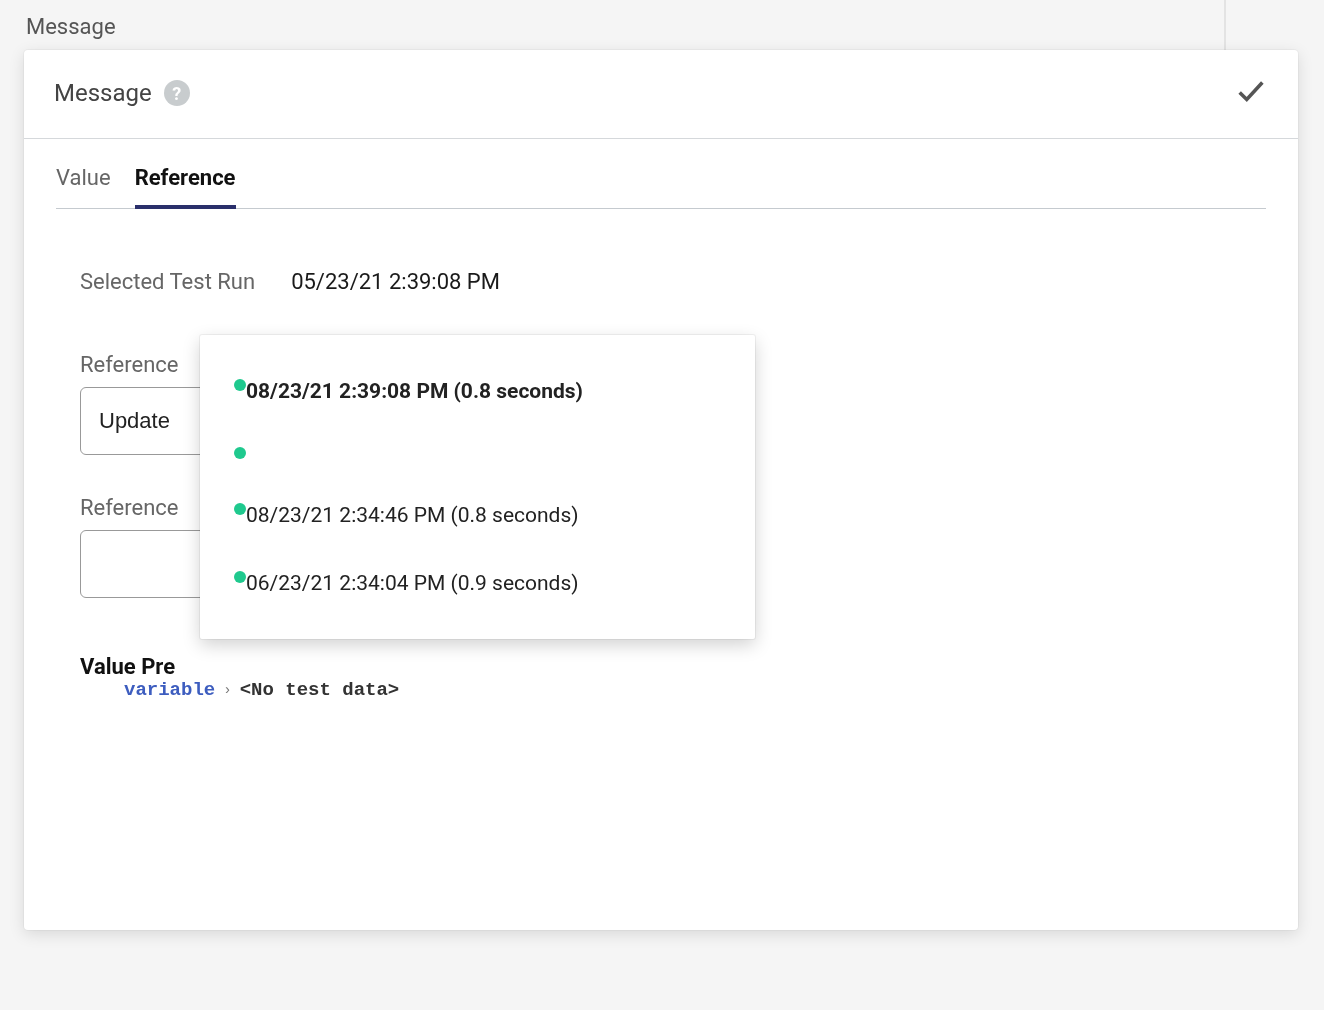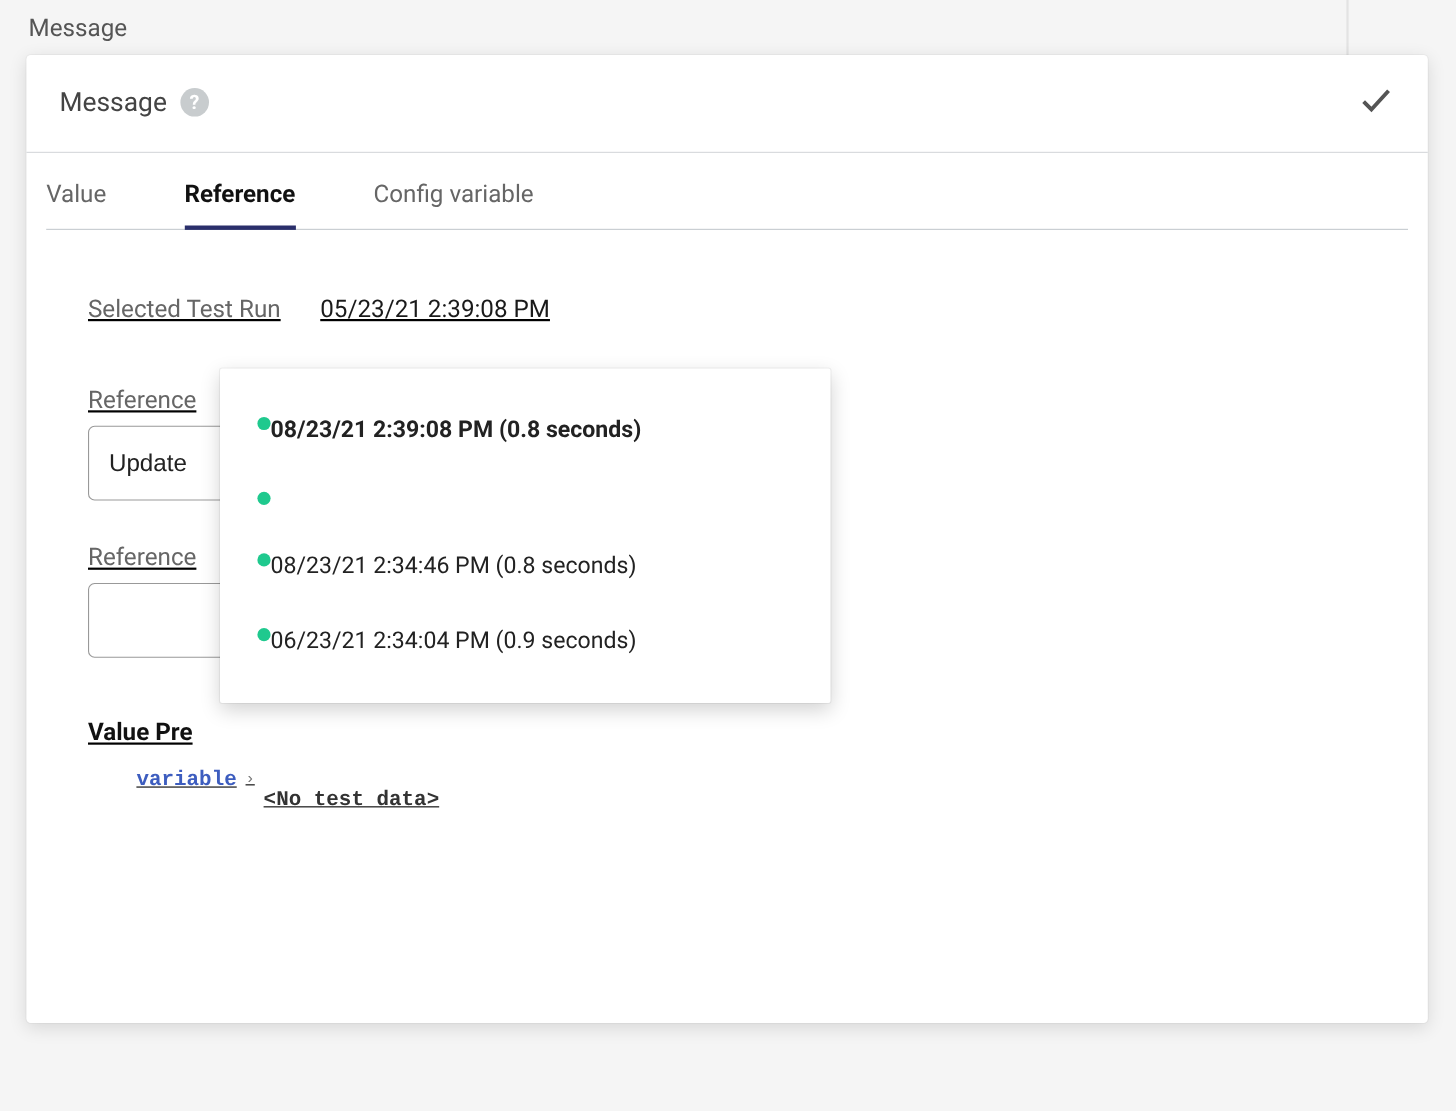--- a/index.html
+++ b/index.html
@@ -64,22 +64,22 @@
     }
     .check-icon svg {
       width: 34px;
       height: 34px;
       stroke: #555;
       stroke-width: 2.5;
       fill: none;
     }
     .tabs {
       display: flex;
-      gap: 71px;
-      margin: 0 18px;
+      gap: 24px;
+      margin: 0 32px;
       border-bottom: 1px solid #c5cacf;
       padding-top: 26px;
     }
     .tab {
       font-size: 22px;
       color: #666;
       padding-bottom: 18px;
       cursor: pointer;
       position: relative;
     }
@@ -92,21 +92,20 @@
       position: absolute;
       left: 0;
       right: 0;
       bottom: -1px;
       height: 4px;
       background: #2a2f6b;
     }
     .content {
       padding: 60px 56px 30px 56px;
       position: relative;
-      text-decoration: underline;
     }
     .row-run {
       display: flex;
       align-items: baseline;
       gap: 36px;
       margin-bottom: 58px;
     }
     .label-muted {
       font-size: 22px;
       color: #666;
@@ -156,21 +155,20 @@
       font-weight: 600;
     }
     .chev {
       color: #777;
       font-size: 14px;
       padding: 0 4px;
     }
     .no-data {
       color: #333;
       font-weight: 600;
-      margin-top: 37px;
     }
     .dropdown {
       position: absolute;
       top: 126px;
       left: 176px;
       width: 555px;
       background: #fff;
       border-radius: 2px;
       box-shadow: 0 6px 18px rgba(0,0,0,0.18), 0 0 0 1px rgba(0,0,0,0.05);
       padding: 22px 0;
@@ -222,21 +220,20 @@
     <span class="check-icon">
       <svg viewBox="0 0 24 24">
           <polyline points="4 13 9 18 20 6"></polyline>
         </svg>
     </span>
   </div>
 
   <div class="tabs">
     <div class="tab">Value</div>
     <div class="tab active">Reference</div>
-    <div class="tab">Config variable</div>
   </div>
 
   <div class="content">
 
     <div class="row-run">
       <span class="label-muted">Selected Test Run</span>
       <span class="run-value">05/23/21 2:39:08 PM</span>
     </div>
 
     <div class="field-group">

